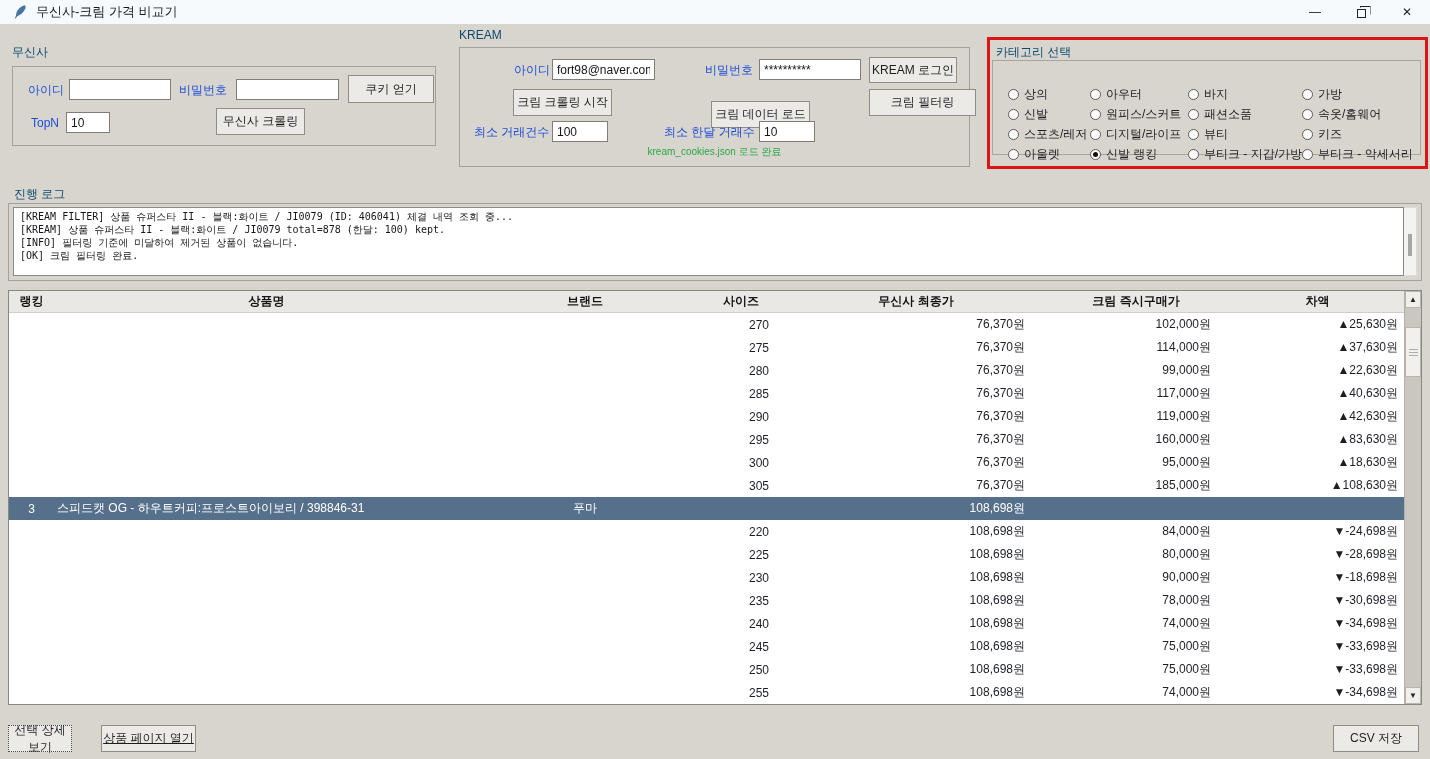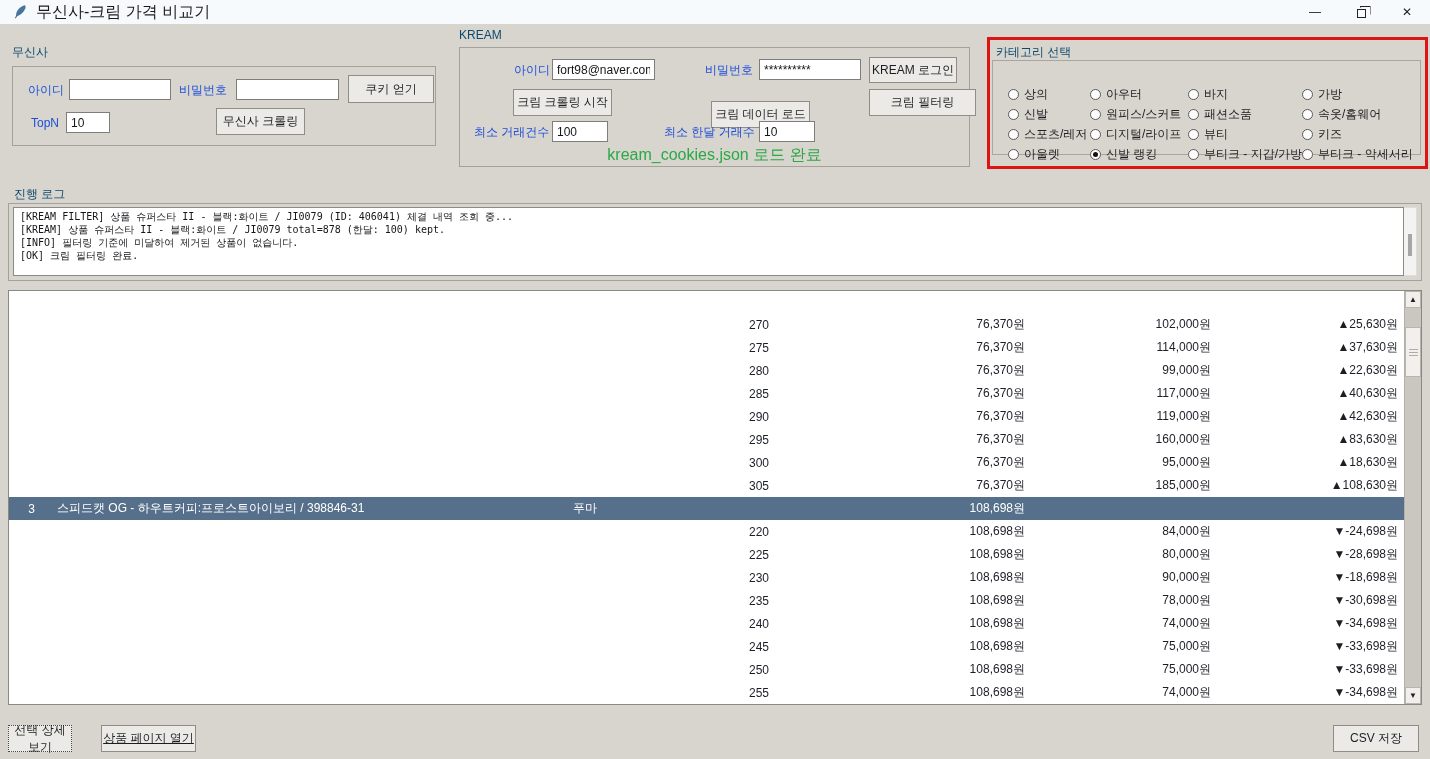--- a/index.html
+++ b/index.html
@@ -5,36 +5,36 @@
   * { margin:0; padding:0; box-sizing:border-box; }
   html,body { background:#b9b6b1; }
   #app {
     position:relative; width:1430px; height:759px; overflow:hidden;
     background:#d8d4ce; font-family:"Liberation Sans",sans-serif;
     font-size:12px; color:#1d1e22;
   }
   
   .titlebar { position:absolute; left:0; top:0; width:100%; height:24px; background:#f7fafc; display:flex; align-items:center; }
   .app-icon { width:16px; height:16px; margin-left:12px; }
-  .title-text { margin-left:8px; font-size:16px; color:#1a1a1a; }
+  .title-text { margin-left:8px; font-size:13px; color:#1a1a1a; }
   .win-controls { position:absolute; right:0; top:0; height:24px; display:flex; }
   .win-btn { width:46px; height:24px; display:flex; align-items:center; justify-content:center; background:transparent; border:none; font-size:12px; color:#222; cursor:default; }
   .restore-glyph { position:relative; width:9px; height:9px; border:1px solid #222; background:#f7fafc; margin-top:2px; }
   .restore-glyph::before { content:""; position:absolute; left:2px; top:-4px; width:9px; height:9px; border:1px solid #222; border-left-width:1px; background:transparent; clip-path:polygon(2px 0,100% 0,100% 9px,9px 9px,9px 2px,0 2px,0 0); }
   
   .group-label { position:absolute; font-size:12px; color:#0c4a6e; }
   .group-box { position:absolute; border:1px solid #a5a19a; }
   label.fld { font-size:12px; color:#1d4ed8; position:absolute; }
   input.entry { position:absolute; border:1px solid #7f7d79; background:#fff; font-family:"Liberation Sans",sans-serif; font-size:12px; padding:0 4px; color:#15161a; }
   button.btn {
     position:absolute; background:#eceae6; border:1px solid #908c86;
     font-family:"Liberation Sans",sans-serif; font-size:12px; color:#1d1e22;
     display:flex; align-items:center; justify-content:center; cursor:default;
   }
-  .status-green { position:absolute; width:100%; text-align:center; font-size:16px; }
+  .status-green { position:absolute; width:100%; text-align:center; font-size:10px; }
   
   .cat-annotation { position:absolute; left:987px; top:37px; width:441px; height:132px; border:3px solid #dd1414; }
   .cat-grid { position:absolute; left:5px; top:23px; right:5px; display:grid; grid-template-columns:82px 98px 114px auto; grid-auto-rows:20px; padding-left:10px; align-items:center; }
   .radio-item { display:flex; align-items:center; gap:5px; white-space:nowrap; }
   .radio { width:11px; height:11px; border:1px solid #5c5a57; border-radius:50%; background:#fdfdfd; position:relative; flex:0 0 auto; }
   .radio-item.sel .radio::after { content:""; position:absolute; left:2px; top:2px; width:5px; height:5px; background:#111; border-radius:50%; }
   
   .log-box { position:absolute; left:8px; top:203px; width:1414px; height:78px; border:1px solid #a5a19a; }
   .log-inner { position:absolute; left:4px; top:3px; right:17px; bottom:4px; background:#fff; border:1px solid #8c8a86; padding:2px 6px; overflow:hidden; }
   .log-line { font-family:"DejaVu Sans Mono","Liberation Mono",monospace; font-size:10px; line-height:13px; color:#15161a; white-space:pre; }
@@ -192,20 +192,29 @@
         <div class="log-line">[KREAM] 상품 슈퍼스타 II - 블랙:화이트 / JI0079 total=878 (한달: 100) kept.</div>
         <div class="log-line">[INFO] 필터링 기준에 미달하여 제거된 상품이 없습니다.</div>
         <div class="log-line">[OK] 크림 필터링 완료.</div>
       </div>
     <div class="log-scroll">
       <div class="log-thumb"></div>
     </div>
   </div>
 
   <div class="table-box">
+    <div class="thead">
+      <div class="th c-rank">랭킹</div>
+      <div class="th c-name" style="justify-content:center; padding-left:0;">상품명</div>
+      <div class="th c-brand">브랜드</div>
+      <div class="th c-size" style="justify-content:center; padding-right:0;">사이즈</div>
+      <div class="th c-mus" style="justify-content:center; padding-right:0;">무신사 최종가</div>
+      <div class="th c-kr" style="justify-content:center; padding-right:0;">크림 즉시구매가</div>
+      <div class="th c-diff" style="justify-content:center; padding-right:0;">차액</div>
+    </div>
     <div class="tbody">
         <div class="tr">
     <div class="td c-rank"></div>
     <div class="td c-name"></div>
     <div class="td c-brand"></div>
     <div class="td c-size">270</div>
     <div class="td c-mus">76,370원</div>
     <div class="td c-kr">102,000원</div>
     <div class="td c-diff">▲25,630원</div>
   </div>

